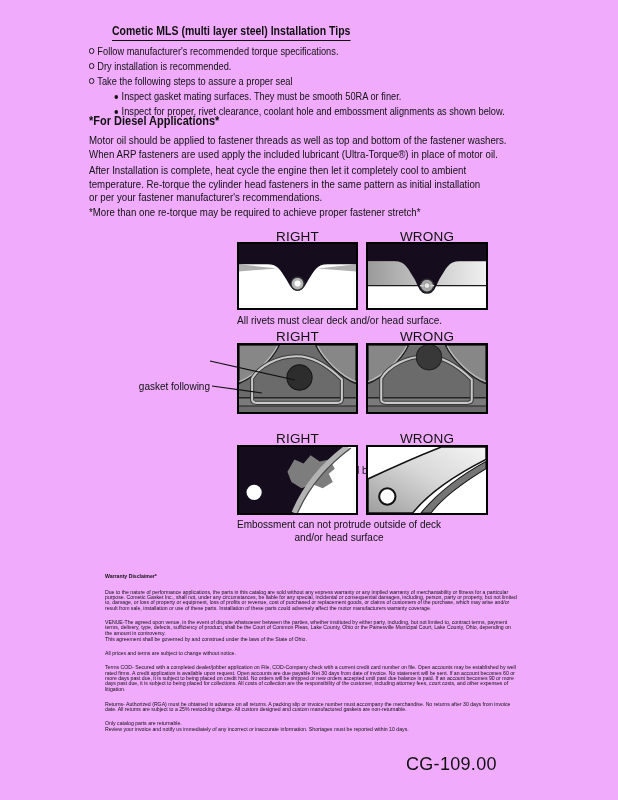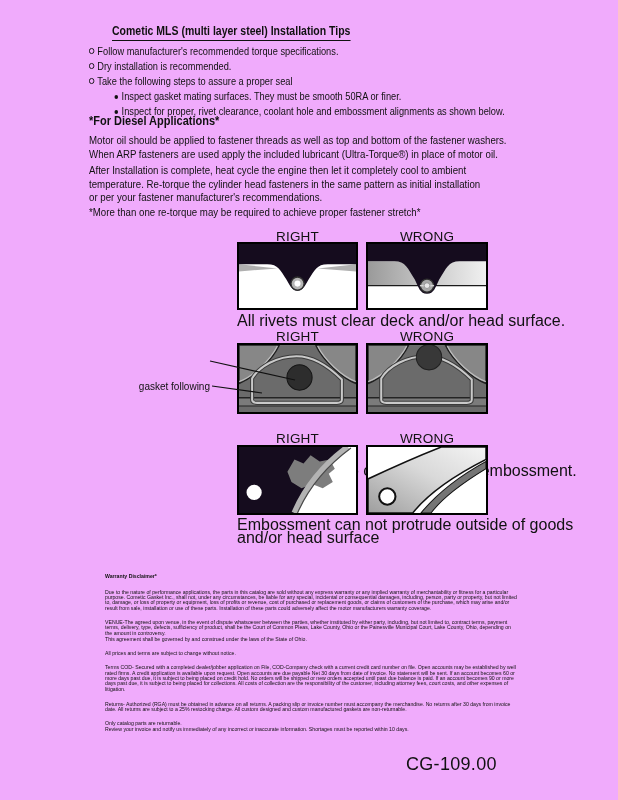--- a/index.html
+++ b/index.html
@@ -19,21 +19,21 @@
   .b1 { display:inline-block; width:3.5px; height:3.5px; border:1px solid #111; border-radius:50%; margin-right:4px; vertical-align:1.5px; }
   .b2 { display:inline-block; width:4px;   height:4px;   background:#111; border-radius:50%; margin-right:4px; vertical-align:1.5px; }
   .diesel-heading { position:absolute; left:89px; top:114px; font-size:12.5px; font-weight:bold; white-space:nowrap; }
   .para { position:absolute; left:89px; width:520px; font-size:11px; line-height:13.5px; white-space:pre-line; }
   .p1 { top:134px; }
   .p2 { top:164px; }
   .note { top:206px; }
   .rw-label { position:absolute; font-size:13.5px; text-align:center; letter-spacing:0.2px; }
   .dbox { position:absolute; border:2.5px solid #000; background:#fff; box-sizing:border-box; }
   .dbox svg { display:block; width:100%; height:100%; }
-  .caption { position:absolute; left:237px; font-size:16px; line-height:13px; white-space:pre-line; }
+  .caption { position:absolute; left:237px; font-size:10px; line-height:13px; white-space:pre-line;text-align:center; }
   .side-label { position:absolute; right:408px; font-size:10px; line-height:11.5px; text-align:right; white-space:pre-line; }
   .leader-svg { position:absolute; left:205px; top:355px; width:100px; height:45px; overflow:visible; }
   .warranty {
     position:absolute; left:105px; top:574px; width:592px;
     transform:scale(0.7); transform-origin:0 0;
     font-size:7.4px; line-height:7.7px;
   }
   .warranty .w-head { font-weight:bold; margin:0 0 14px 0; }
   .warranty p { margin:0 0 13px 0; white-space:pre-line; }
   .footer-code { position:absolute; left:406px; top:754px; font-size:18px; letter-spacing:0.3px; }
@@ -160,21 +160,21 @@
             <stop offset="0.55" stop-color="#d9d9d9"></stop>
             <stop offset="1" stop-color="#f4f4f4"></stop>
         </linearGradient>
       </defs>
       <path d="M0,31 C28,18 54,7 72,0 H116 V12 C88,26 60,44 44,64 H0 Z" fill="url(#sil)" stroke="#111111" stroke-width="1.5"></path>
       <path d="M52,64 C68,45 92,27 116,14 V21 C96,33 74,48 62,64 Z" fill="#757575" stroke="#111111" stroke-width="1"></path>
       <circle cx="19" cy="48" r="8" fill="#ffffff" stroke="#111111" stroke-width="2"></circle>
     </svg>
   </div>
 
-  <div class="caption" style="top:518px;">Embossment can not protrude outside of goods
+  <div class="caption" style="top:518px;">Embossment can not protrude outside of deck
 and/or head surface</div>
 
   <div class="warranty">
     <div class="w-head">Warranty Disclaimer*</div>
     <p>Due to the nature of performance applications, the parts in this catalog are sold without any express warranty or any implied warranty of merchantability or fitness for a particular purpose.  Cometic Gasket Inc., shall not, under any circumstances, be liable for any special, incidental or consequential damages, including, person, party or property, but not limited to, damage, or loss of property or equipment, loss of profits or revenue, cost of purchased or replacement goods, or claims of customers of the purchase, which may arise and/or result from sale, installation or use of these parts.  Installation of these parts could adversely affect the motor manufacturers warranty coverage.</p>
     <p>VENUE-The agreed upon venue, in the event of dispute whatsoever between the parties, whether instituted by either party, including, but not limited to, contract terms, payment terms, delivery, type, defects, sufficiency of product, shall be the Court of Common Pleas, Lake County, Ohio or the Painesville Municipal Court, Lake County, Ohio, depending on the amount in controversy.
 This agreement shall be governed by and construed under the laws of the State of Ohio.</p>
     <p>All prices and terms are subject to change without notice.</p>
     <p>Terms COD- Secured with a completed dealer/jobber application on File, COD-Company check with a current credit card number on file.  Open accounts may be established by well rated firms.  A credit application is available upon request.  Open accounts are due payable Net 30 days from date of invoice.  No statement will be sent.  If an account becomes 60 or more days past due, it is subject to being placed on credit hold.  No orders will be shipped or new orders accepted until past due balance is paid.  If an account becomes 90 or more days past due, it is subject to being placed for collections.  All costs of collection are the responsibility of the customer, including attorney fees, court costs, and other expenses of litigation.</p>
     <p>Returns- Authorized (RGA) must be obtained in advance on all returns.  A packing slip or invoice number must accompany the merchandise.  No returns after 30 days from invoice date.  All returns are subject to a 25% restocking charge.  All custom designed and custom manufactured gaskets are non-returnable.</p>

